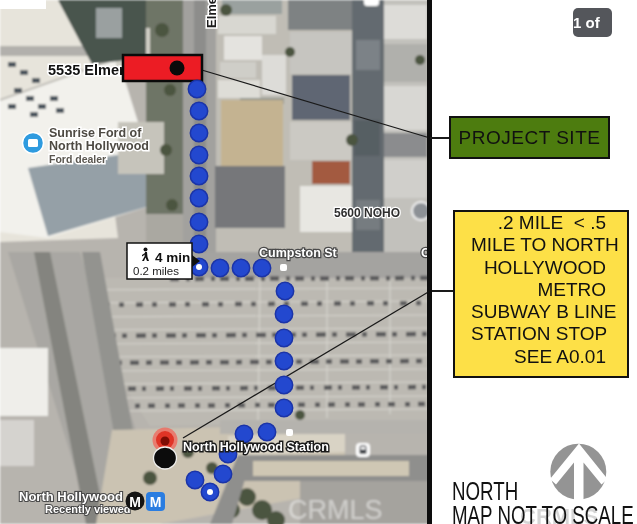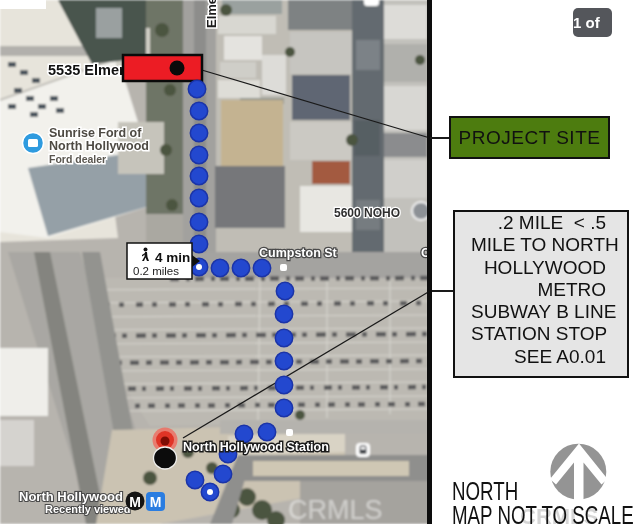--- a/index.html
+++ b/index.html
@@ -279,21 +279,21 @@
 </svg>
 
 <div class="abs" style="left:430px;top:137px;width:19px;height:1.5px;background:#1a1a1a"></div>
 
 <div class="abs" style="left:573px;top:8px;width:39px;height:29px;background:#54565b;border-radius:5px;color:#fff;font-size:15px;font-weight:bold;text-align:left;line-height:29px">1 of 2</div>
 
 <div class="abs" style="left:449px;top:116px;width:157px;height:39px;border:2px solid #111;background:#4d7c0f;color:#111;font-size:19px;text-align:center;line-height:39px;letter-spacing:0.5px">PROJECT SITE</div>
 
 <div class="abs" style="left:432px;top:290px;width:21px;height:1.5px;background:#1a1a1a"></div>
 
-<div class="abs" style="left:453px;top:210px;width:176px;height:168px;box-sizing:border-box;border:2px solid #111;background:#e5e5e5;color:#111;font-size:19px;line-height:22.3px;text-align:right;padding:0 21px 0 16px;white-space:nowrap">.2 MILE&nbsp; &lt; .5<br>MILE TO NORTH<br>HOLLYWOOD<br>METRO<br>SUBWAY B LINE<br>STATION STOP<br>SEE A0.01</div>
+<div class="abs" style="left:453px;top:210px;width:176px;height:168px;box-sizing:border-box;border:2px solid #111;background:#fde047;color:#111;font-size:19px;line-height:22.3px;text-align:right;padding:0 21px 0 16px;white-space:nowrap">.2 MILE&nbsp; &lt; .5<br>MILE TO NORTH<br>HOLLYWOOD<br>METRO<br>SUBWAY B LINE<br>STATION STOP<br>SEE A0.01</div>
 
 <svg class="abs" style="left:548px;top:441px" width="66" height="66" viewBox="0 0 66 66">
   <circle cx="30.3" cy="30.7" r="28" fill="#949494"></circle>
   <path d="M31,2.5 L59.5,38 L53.5,43.5 L35.5,21.5 L35.5,59 L26,59 L26,21.5 L8,43.5 L2,38 Z" fill="#ffffff"></path>
 </svg>
 
 <div class="abs" style="left:520px;top:504px;font-size:22px;font-weight:bold;color:rgba(150,150,150,0.4)">CRMLS</div>
 
 <div class="abs" style="left:452px;top:476px;font-size:26px;color:#111;transform:scaleX(0.72);transform-origin:0 0;white-space:nowrap">NORTH</div>
 

